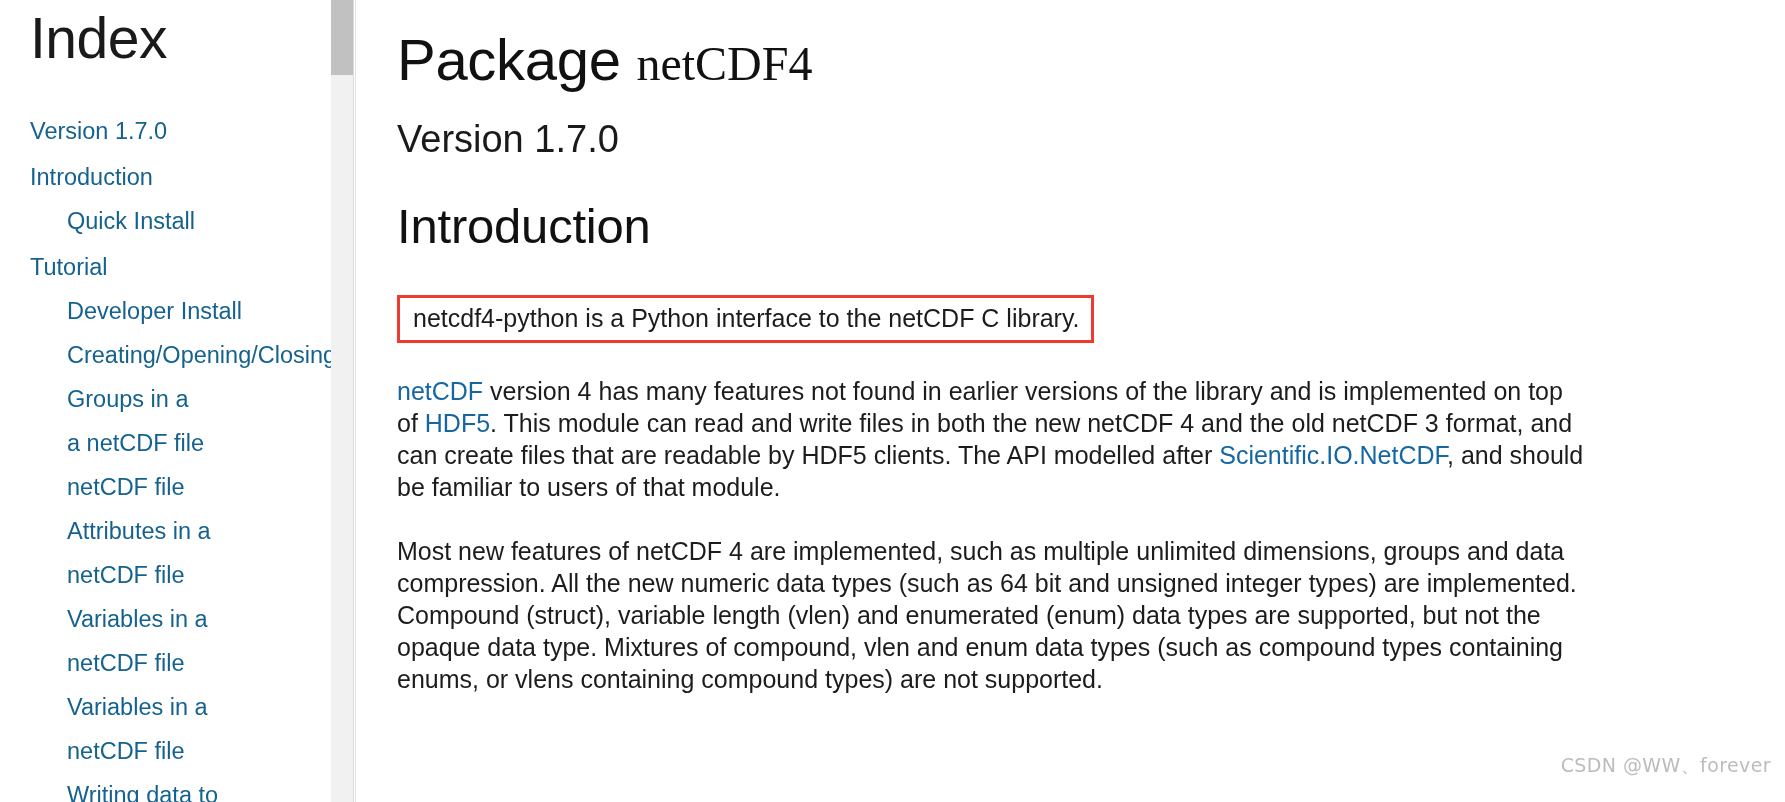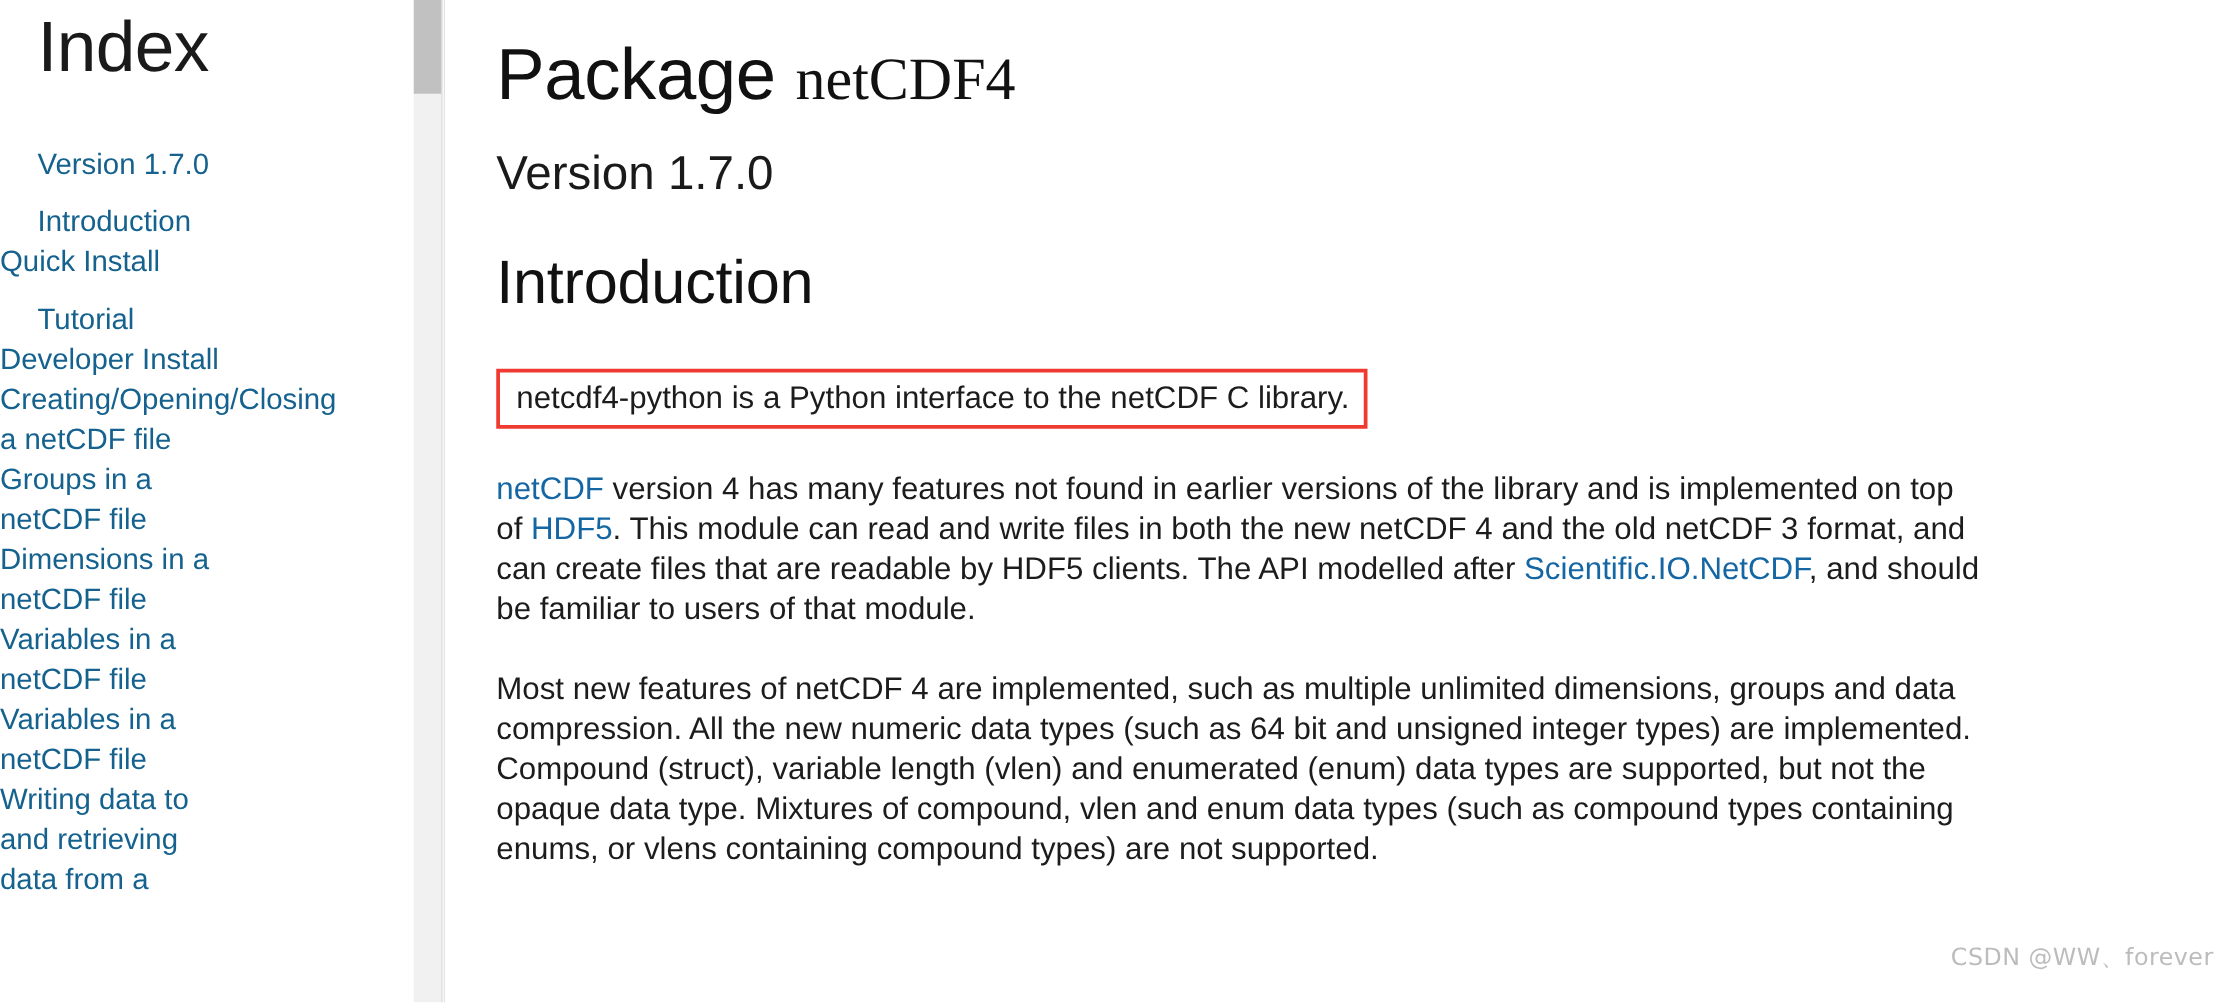--- a/index.html
+++ b/index.html
@@ -61,21 +61,22 @@
     white-space: nowrap;
     overflow: hidden;
     cursor: pointer;
   }
   .nav-item.level1 {
     padding-left: 30px;
     margin-top: 14px;
   }
   .nav-item.level1.first { margin-top: 0; }
   .nav-item.level2 {
-    margin-top: 0;
+    padding-left: 67px;
+    margin-top: 12px;
   }
 
   
   #sidebar-scrollbar {
     position: absolute;
     top: 0; left: 331px;
     width: 23px;
     height: 802px;
     background: #f1f1f1;
     border-right: 1px solid #dcdcdc;
@@ -195,24 +196,24 @@
   <div id="sidebar">
     <div id="sidebar-inner">
       <div class="index-title">Index</div>
       <ul class="nav-list" id="nav-list">
           <li class="nav-item level1 group-start first">Version 1.7.0</li>
           <li class="nav-item level1 group-start">Introduction</li>
           <li class="nav-item level2">Quick Install</li>
           <li class="nav-item level1 group-start">Tutorial</li>
           <li class="nav-item level2">Developer Install</li>
           <li class="nav-item level2">Creating/Opening/Closing</li>
+          <li class="nav-item level2">Groups in a</li>
           <li class="nav-item level2">a netCDF file</li>
-          <li class="nav-item level2">Groups in a</li>
-          <li class="nav-item level2">netCDF file</li>
-          <li class="nav-item level2">Dimensions in a</li>
+          <li class="nav-item level2">netCDF file</li>
+          <li class="nav-item level2">Attributes in a</li>
           <li class="nav-item level2">netCDF file</li>
           <li class="nav-item level2">Variables in a</li>
           <li class="nav-item level2">netCDF file</li>
           <li class="nav-item level2">Variables in a</li>
           <li class="nav-item level2">netCDF file</li>
           <li class="nav-item level2">Writing data to</li>
           <li class="nav-item level2">and retrieving</li>
           <li class="nav-item level2">data from a</li>
         </ul>
     </div>

